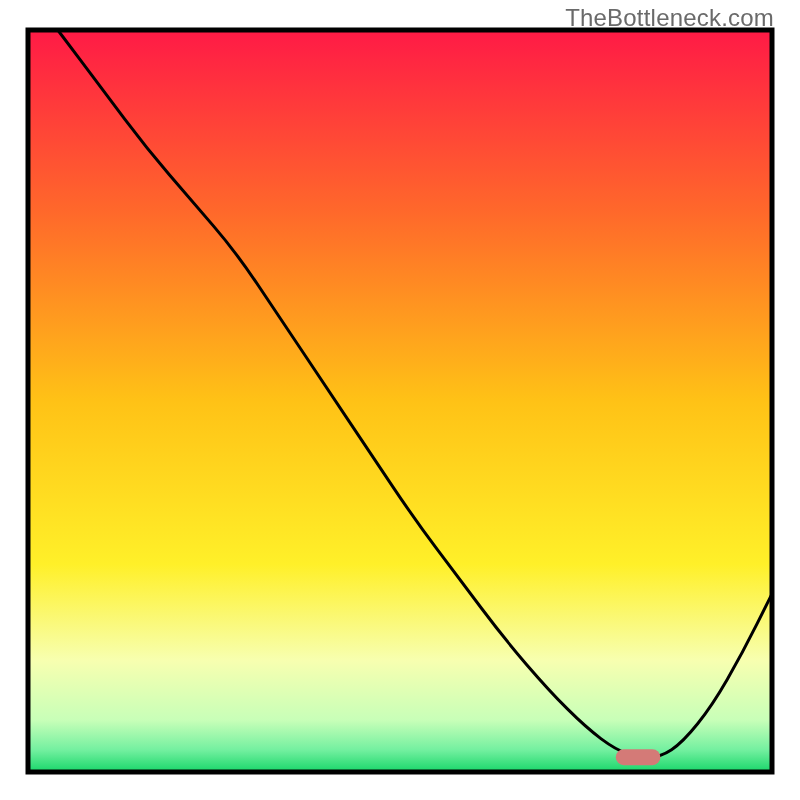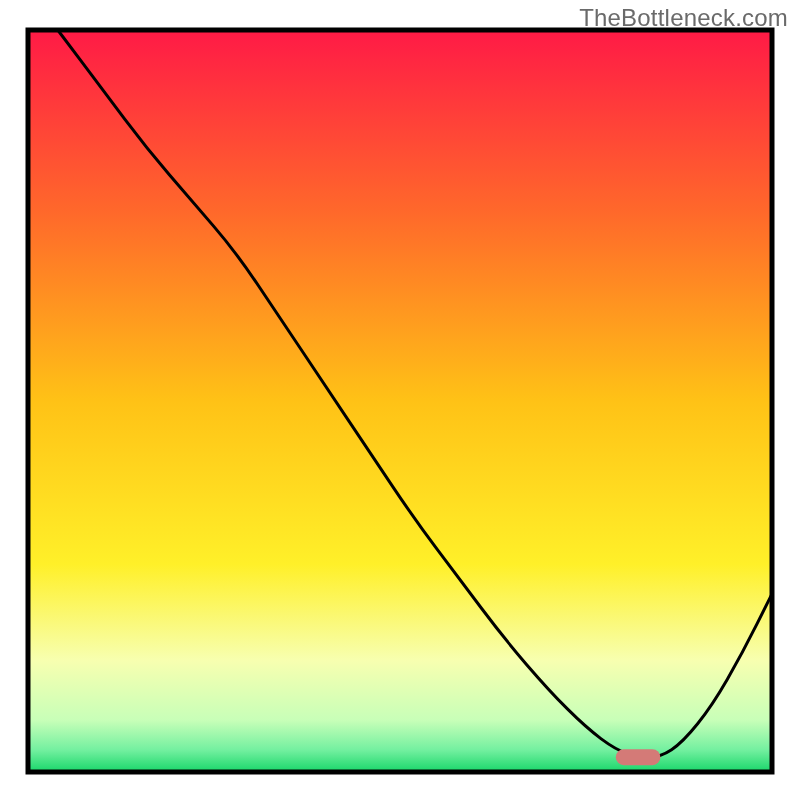--- a/index.html
+++ b/index.html
@@ -11,21 +11,21 @@
     font-family: Arial, Helvetica, sans-serif;
   }
   .chart-wrap {
     position: relative;
     width: 800px;
     height: 800px;
   }
   .watermark {
     position: absolute;
     top: 4px;
-    right: 12px;
+    right: 26px;
     color: #6a6a6a;
     font-size: 24px;
     font-weight: 400;
     letter-spacing: 0.2px;
     pointer-events: none;
   }
   svg {
     display: block;
   }
 </style>

